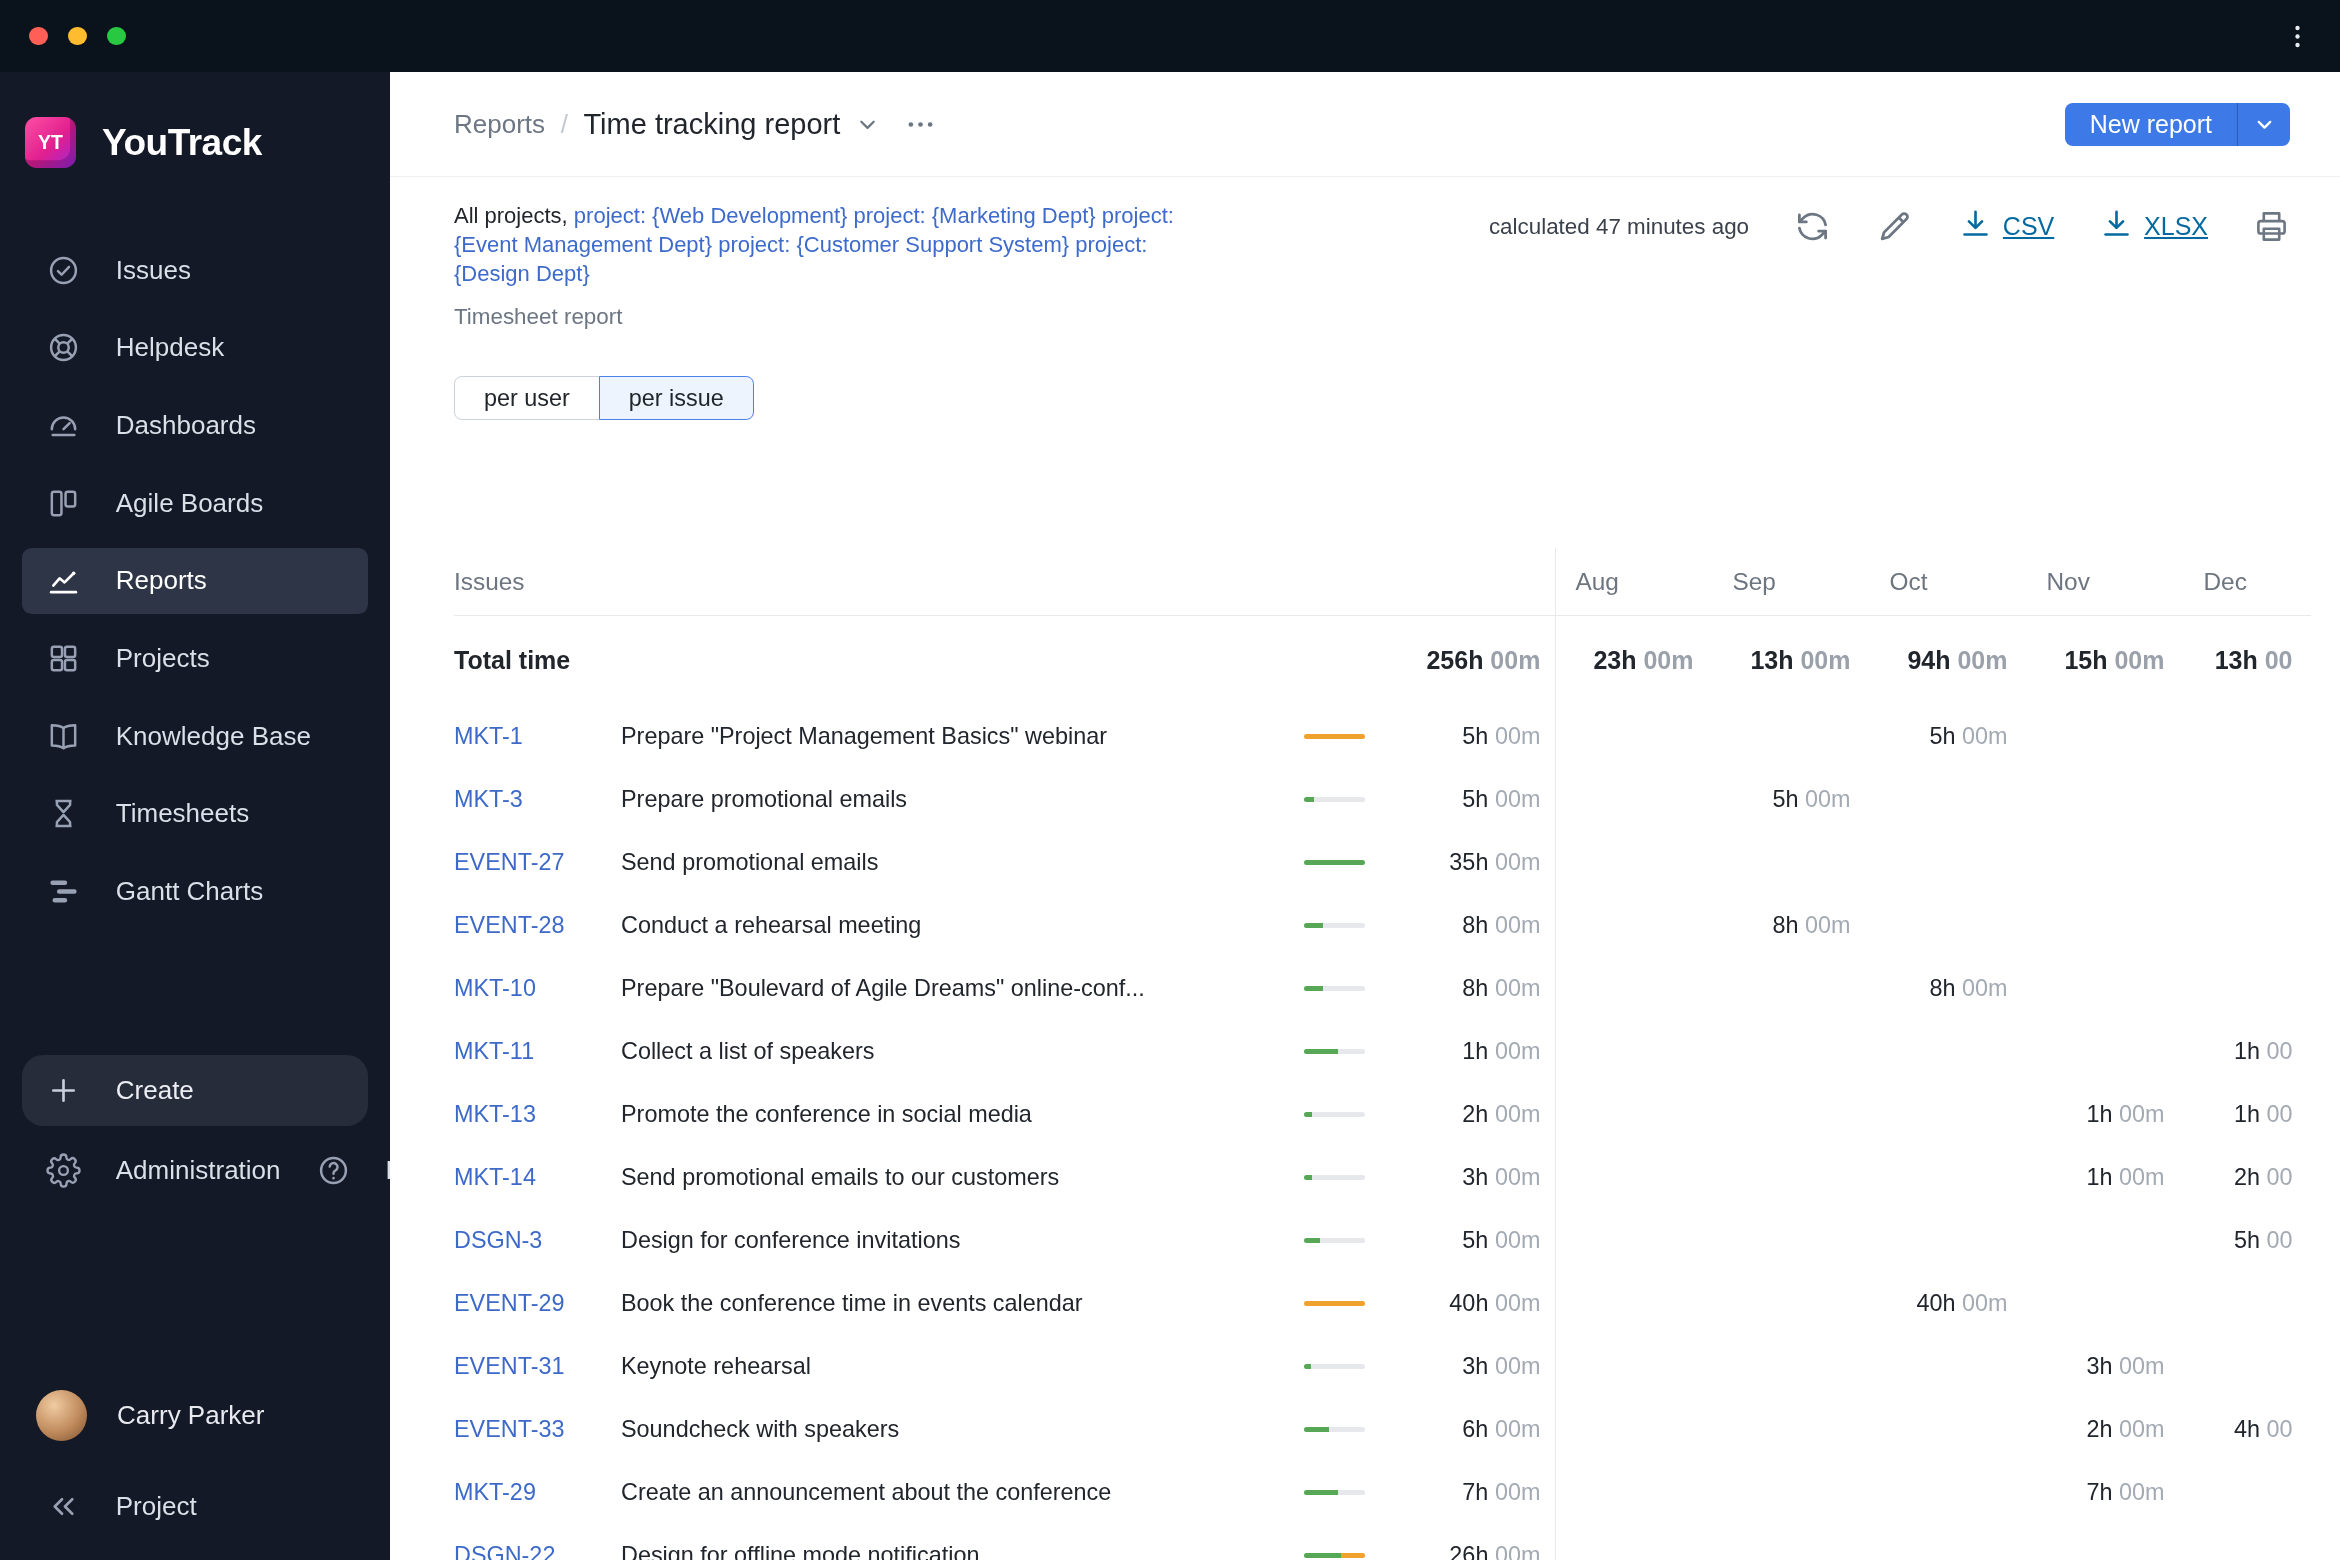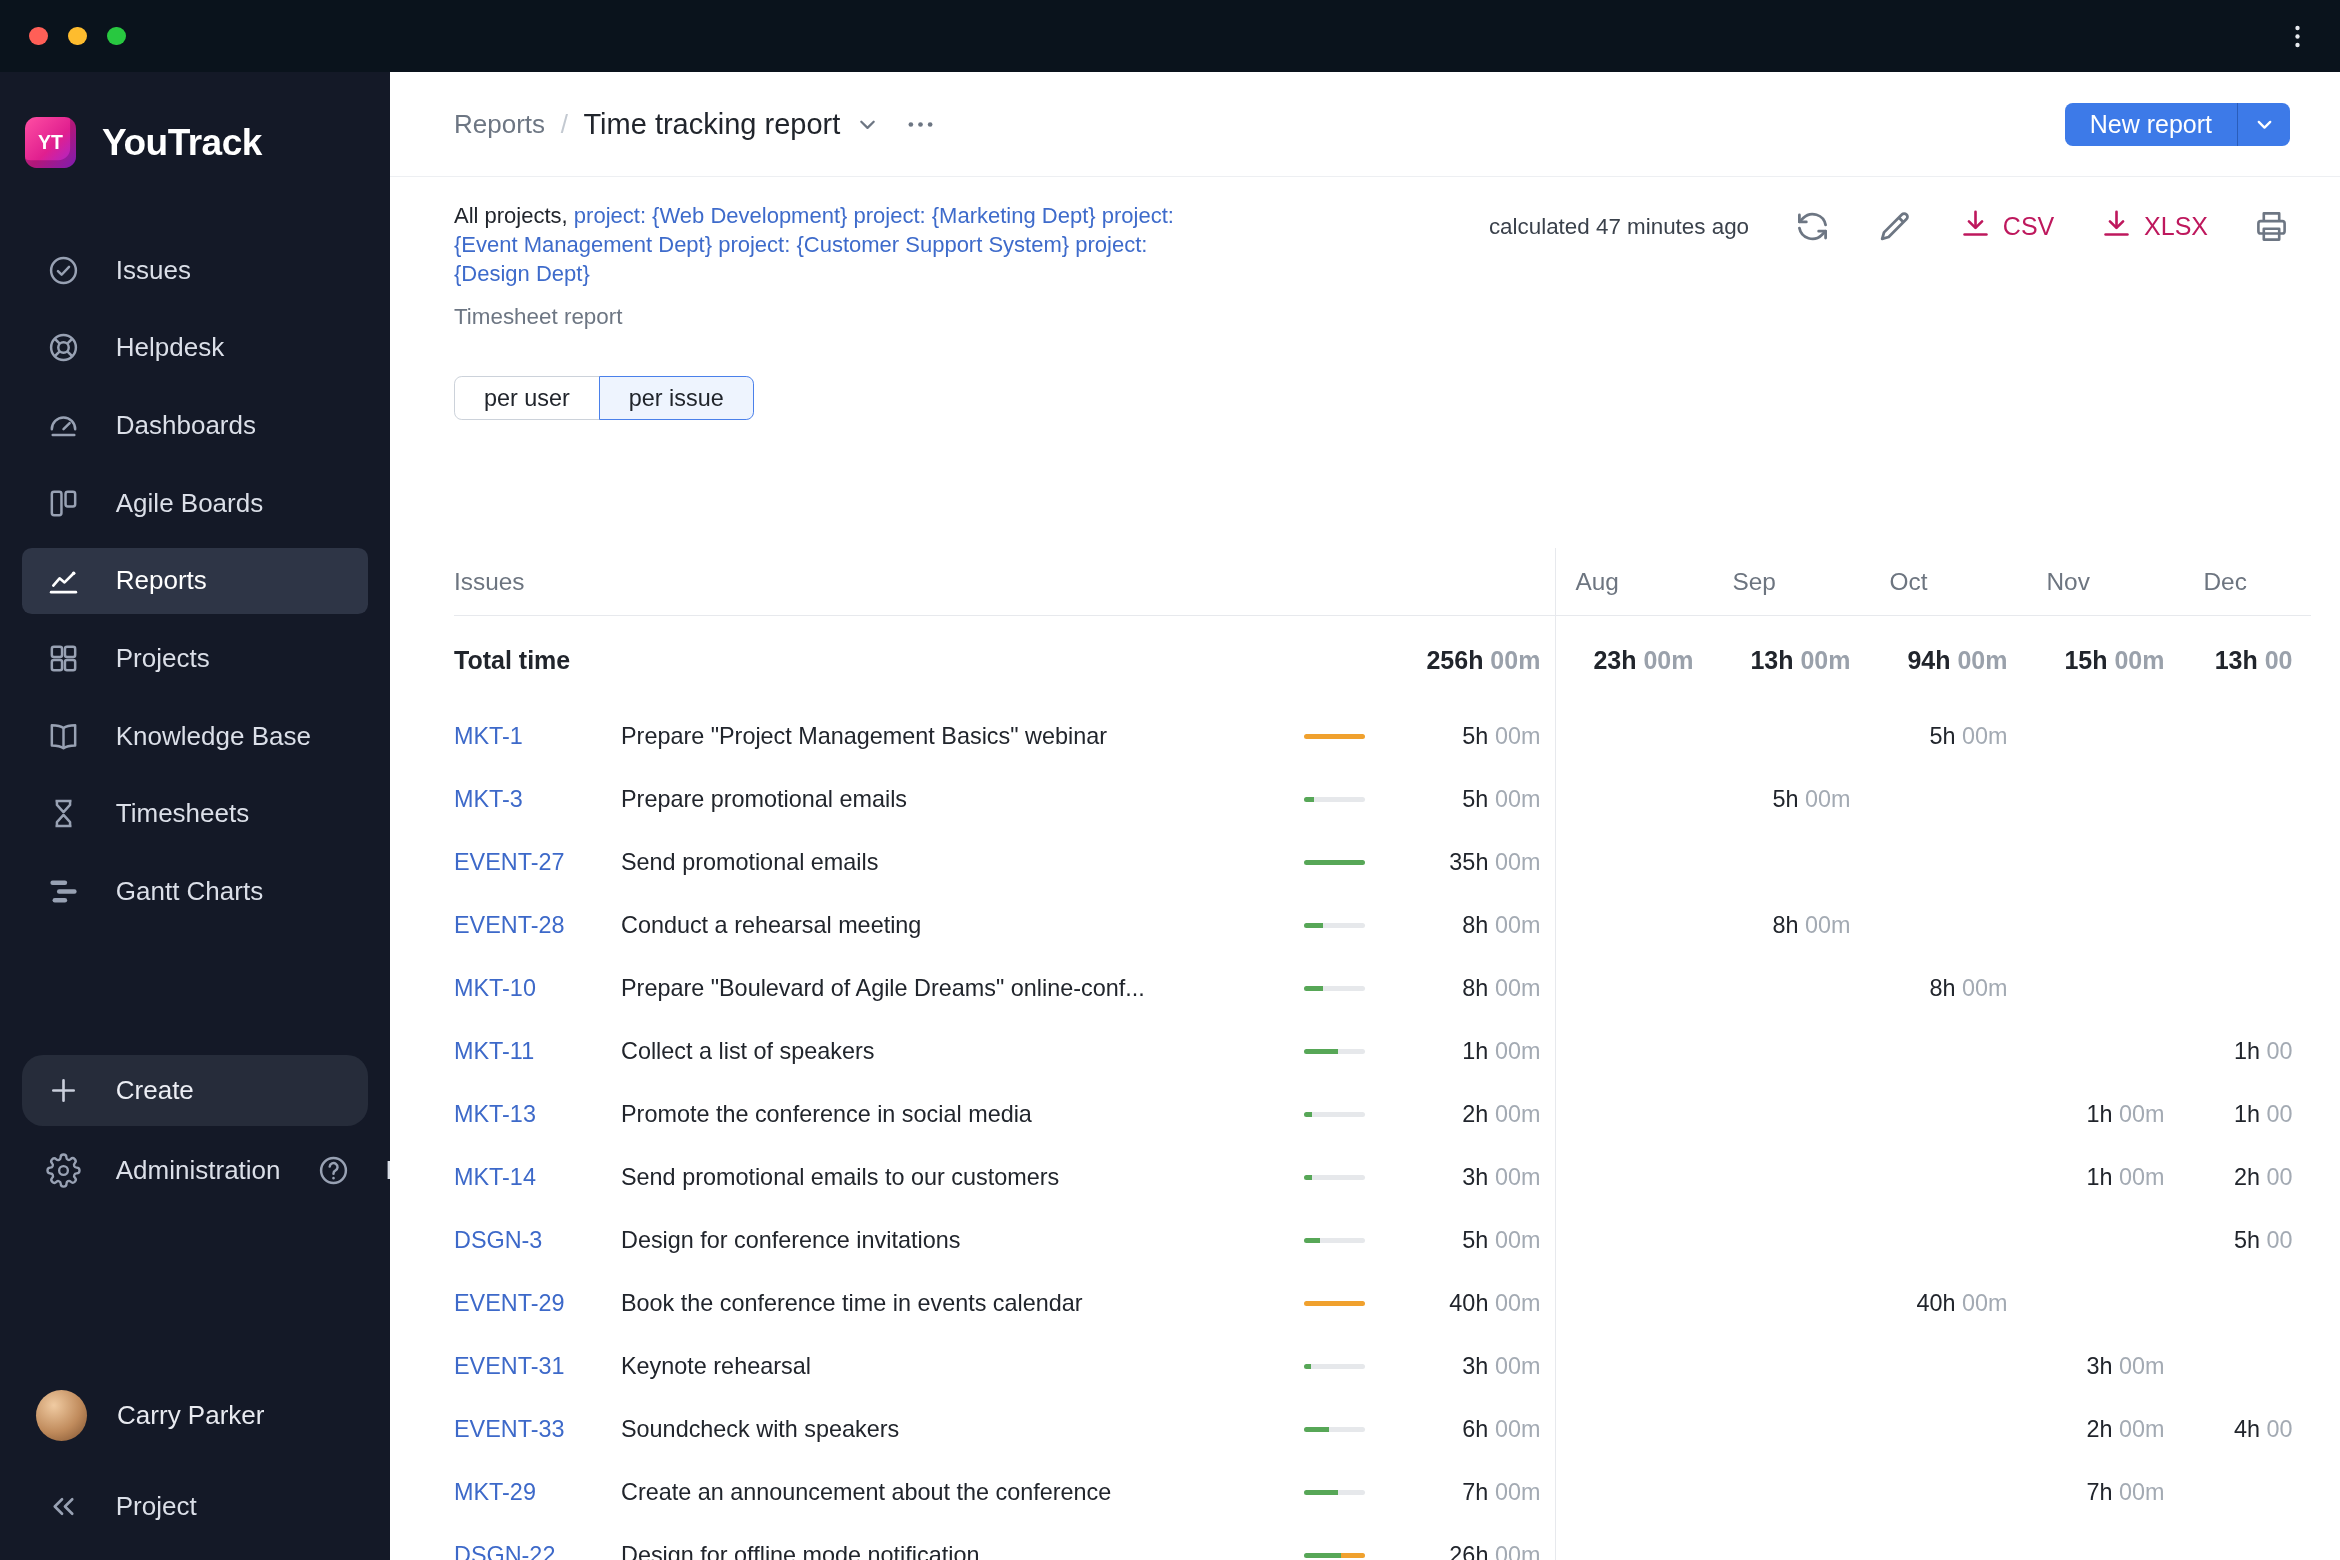--- a/index.html
+++ b/index.html
@@ -55,21 +55,21 @@
   .filter-block{position:absolute;top:129px;left:64px;width:858px;font-size:22px;line-height:29px;}
   .filter-block>div{white-space:nowrap;}
   .fprefix{color:#21252c;}
   .flink{color:#3e6bcb;cursor:pointer;}
   .report-type{position:absolute;top:232px;left:64px;font-size:22.4px;color:#6d7683;}
 
   .meta-actions{position:absolute;top:133px;right:51px;height:43px;display:flex;align-items:center;gap:45px;}
   .calculated{font-size:22.4px;color:#3a414b;white-space:nowrap;}
   .icon-btn{background:none;border:none;color:#6d7683;width:37px;height:37px;padding:0;cursor:pointer;}
   .icon-btn svg{width:100%;height:100%;}
-  .export-btn{display:flex;align-items:center;gap:9.8px;background:none;border:none;color:#be185d;font-size:25px;font-family:inherit;cursor:pointer;}
+  .export-btn{display:flex;align-items:center;gap:9.8px;background:none;border:none;color:#0369a1;font-size:25px;font-family:inherit;cursor:pointer;text-decoration:underline;}
   .export-btn svg{width:35px;height:35px;flex:none;}
 
   .view-toggle{position:absolute;top:304px;left:64px;display:flex;}
   .seg{height:44px;padding:0 29px;font-size:23.4px;background:#fff;border:1px solid #ccd2da;color:#21252c;font-family:inherit;cursor:pointer;}
   .seg:first-child{border-radius:7.8px 0 0 7.8px;}
   .seg:last-child{border-radius:0 7.8px 7.8px 0;margin-left:-1px;}
   .seg.selected{background:#eef4fe;border:1px solid #4a80ea;position:relative;z-index:2;}
 
   
   .report-table{position:absolute;top:476px;left:64px;width:1857px;}

